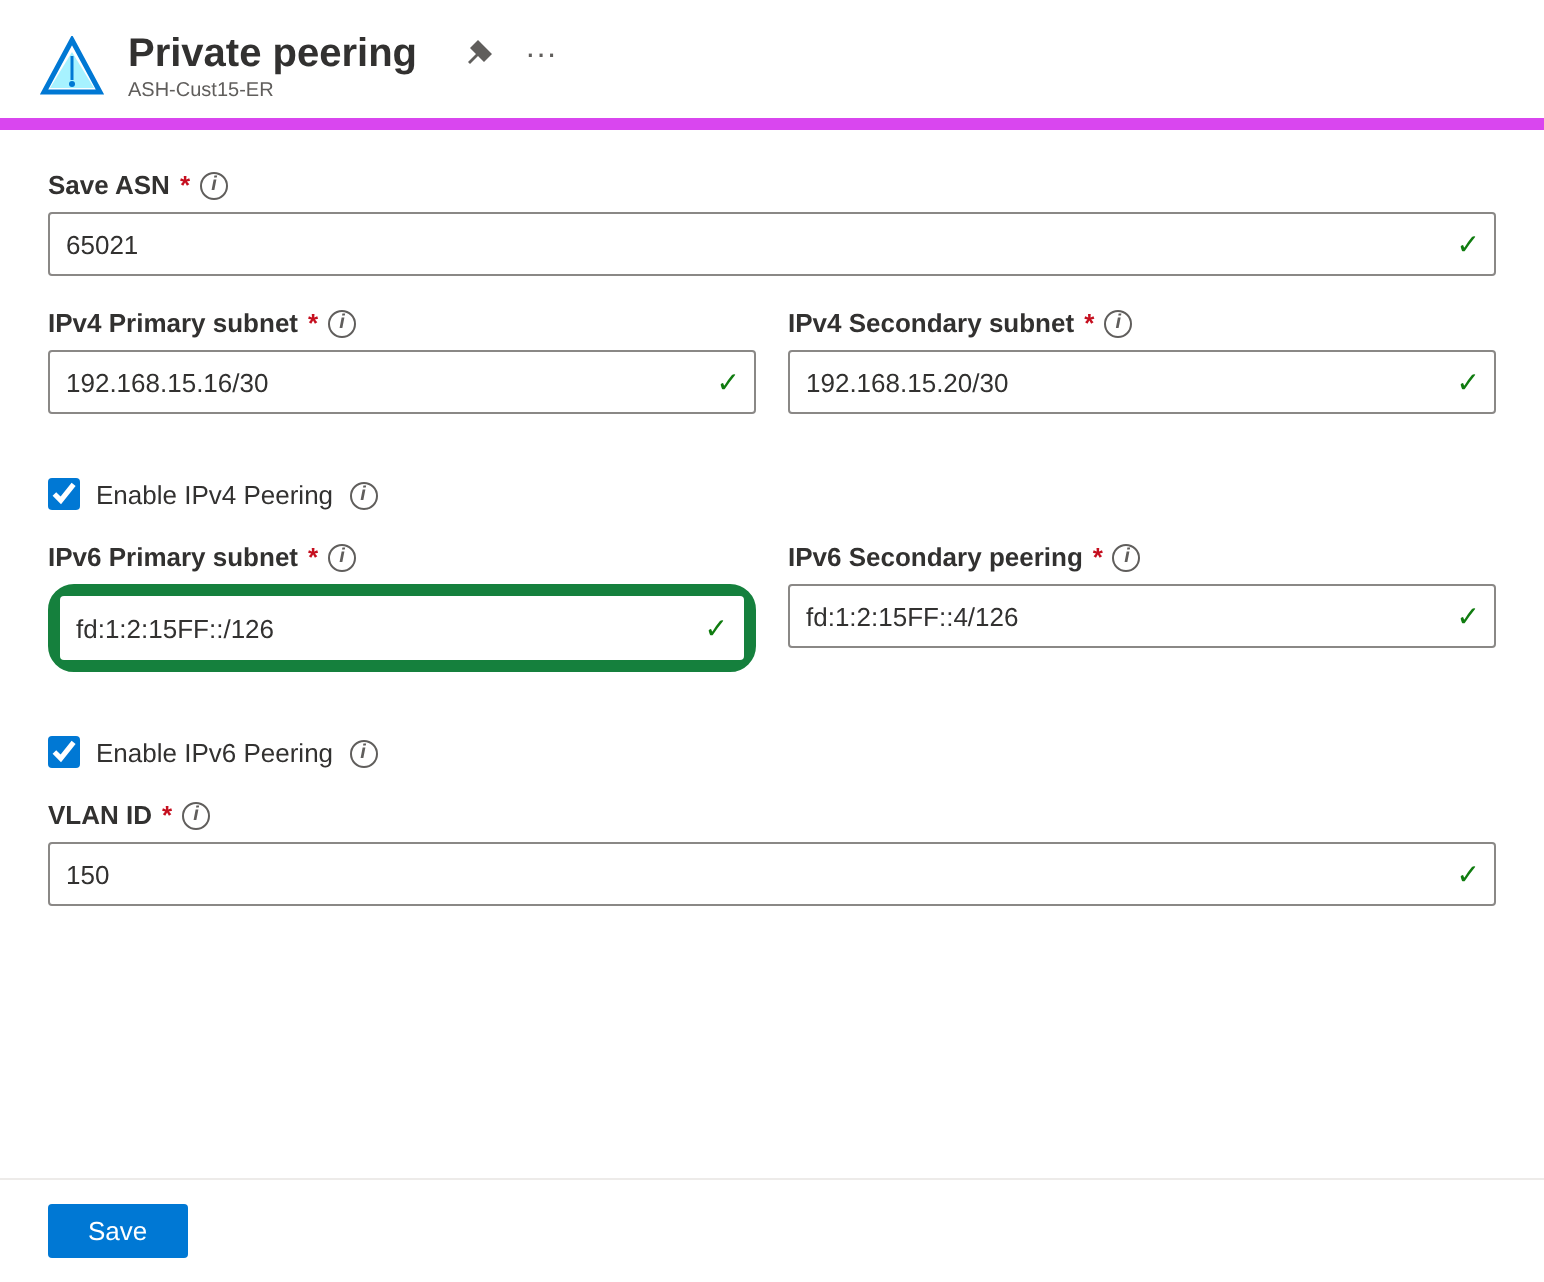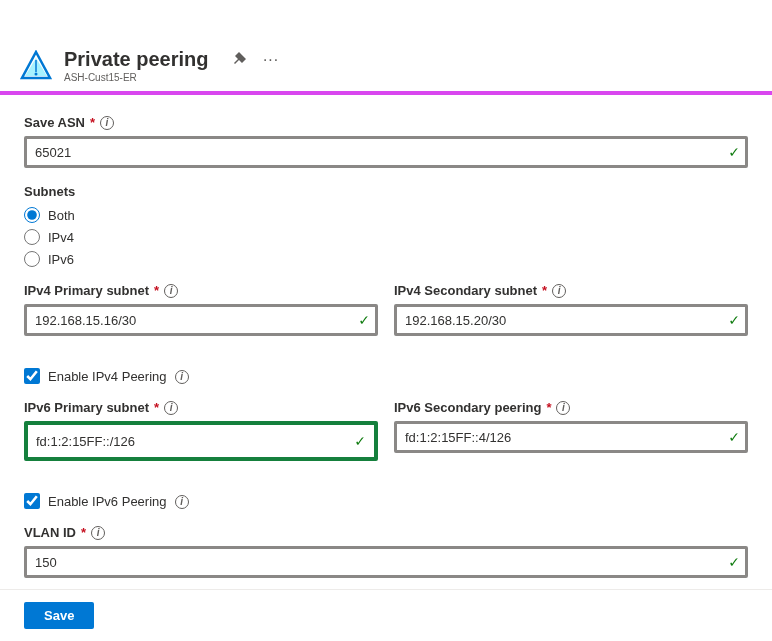--- a/index.html
+++ b/index.html
@@ -14,22 +14,21 @@
     .page-container {
       display: flex;
       flex-direction: column;
       height: 641px;
       padding: 0;
     }
     .header {
       display: flex;
       align-items: center;
       padding: 16px 20px 8px 20px;
-      border-bottom: 4px solid #d946ef;
-      margin-top: 32px;
+      border-bottom: 6px solid #d946ef;
     }
     .header-icon {
       width: 32px;
       height: 32px;
       margin-right: 12px;
       flex-shrink: 0;
     }
     .header-text {
       display: flex;
       flex-direction: column;
@@ -94,21 +93,21 @@
       color: #605e5c;
       font-size: 10px;
       cursor: pointer;
       font-style: italic;
       font-weight: bold;
       line-height: 1;
     }
     .form-input {
       width: 100%;
       height: 32px;
-      border: 3px solid #84cc16;
+      border: 1px solid #84cc16;
       border-radius: 2px;
       padding: 0 30px 0 8px;
       font-size: 13px;
       color: #323130;
       outline: none;
       position: relative;
     }
     .input-wrapper {
       position: relative;
     }
@@ -181,21 +180,21 @@
       align-items: center;
     }
     .btn-save {
       background: #0078d4;
       color: #fff;
       border: none;
       border-radius: 2px;
       padding: 6px 20px;
       font-size: 13px;
       cursor: pointer;
-      font-weight: 700;
+      font-weight: 400;
     }
     .btn-cancel {
       background: #fff;
       color: #323130;
       border: 1px solid #8a8886;
       border-radius: 2px;
       padding: 6px 20px;
       font-size: 13px;
       cursor: pointer;
     }
@@ -240,37 +239,20 @@
         <span>Save ASN</span>
         <span class="required-star">*</span>
         <span class="info-icon">i</span>
       </div>
       <div class="input-wrapper input-valid">
         <input class="form-input" type="text" value="65021" style="">
         <span class="input-valid-icon">✓</span>
       </div>
     </div>
 
-    <div class="form-group">
-      <div class="subnets-label">Subnets</div>
-      <div class="radio-group">
-        <label class="radio-item">
-          <input class="radio-input" type="radio" name="subnets" value="both" checked="" style="">
-          <span class="radio-label">Both</span>
-        </label>
-        <label class="radio-item">
-          <input class="radio-input" type="radio" name="subnets" value="ipv4" style="">
-          <span class="radio-label">IPv4</span>
-        </label>
-        <label class="radio-item">
-          <input class="radio-input" type="radio" name="subnets" value="ipv6" style="">
-          <span class="radio-label">IPv6</span>
-        </label>
-      </div>
-    </div>
 
     <div class="two-col">
       <div class="form-group">
         <div class="form-label">
           <span>IPv4 Primary subnet</span>
           <span class="required-star">*</span>
           <span class="info-icon">i</span>
         </div>
         <div class="input-wrapper input-valid">
           <input class="form-input" type="text" value="192.168.15.16/30" style="">
@@ -296,21 +278,21 @@
       <span class="info-icon">i</span>
     </div>
 
     <div class="two-col">
       <div class="form-group">
         <div class="form-label">
           <span>IPv6 Primary subnet</span>
           <span class="required-star">*</span>
           <span class="info-icon">i</span>
         </div>
-        <div class="input-wrapper" style="border:4px solid #15803d; border-radius:2px;">
+        <div class="input-wrapper" style="border:6px solid #15803d; border-radius:13px;">
           <input class="form-input" type="text" value="fd:1:2:15FF::/126" style="border: none; outline: none; width: 100%;">
           <span class="input-valid-icon">✓</span>
         </div>
       </div>
       <div class="form-group">
         <div class="form-label">
           <span>IPv6 Secondary peering</span>
           <span class="required-star">*</span>
           <span class="info-icon">i</span>
         </div>

